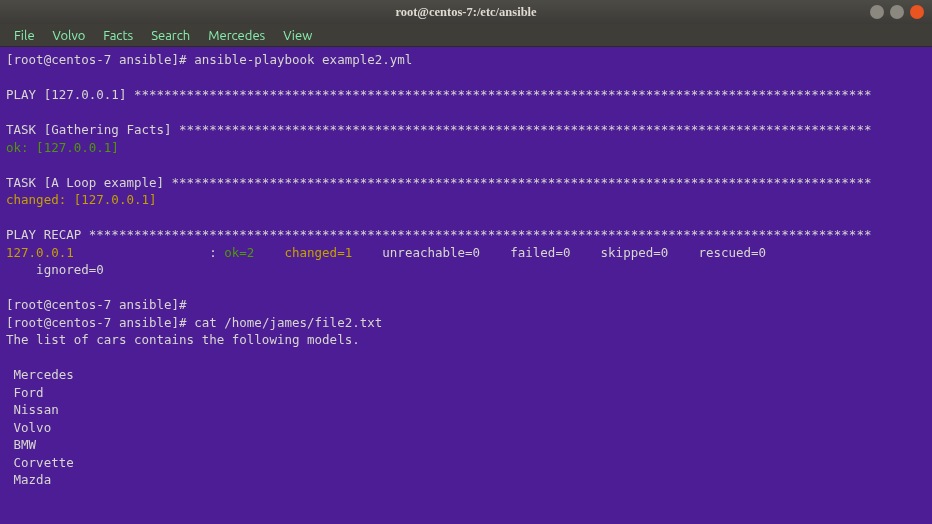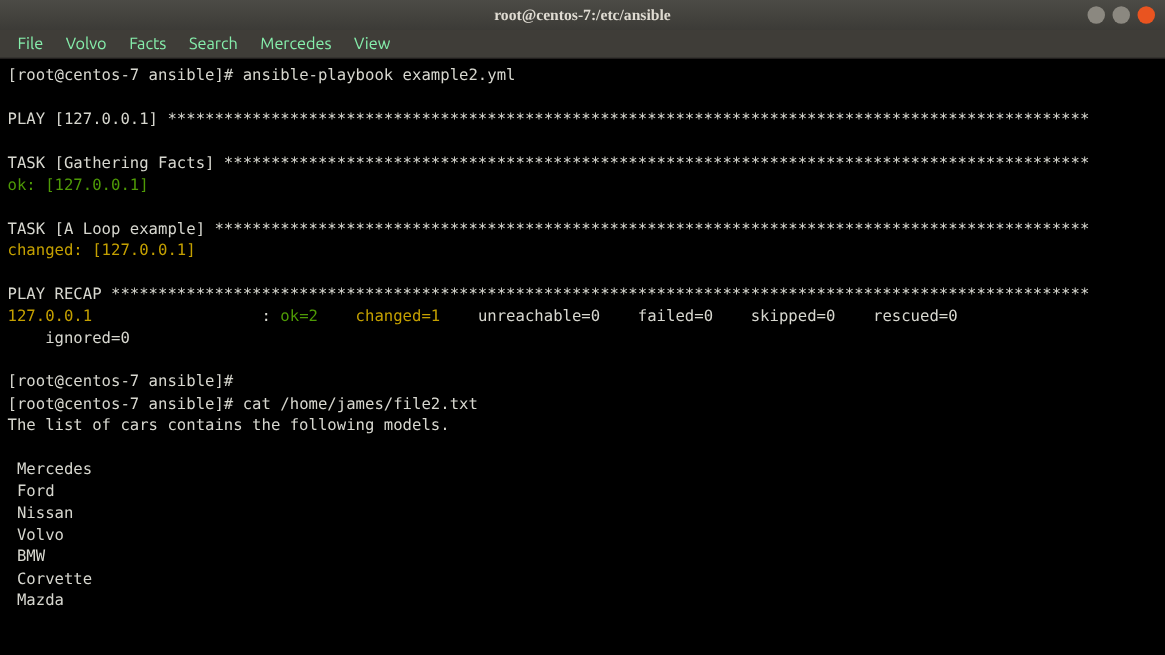--- a/index.html
+++ b/index.html
@@ -43,21 +43,21 @@
   padding: 0 6px;
   gap: 2px;
   color: #86efac;
   font-family: "Ubuntu", "DejaVu Sans", sans-serif;
   font-size: 13px;
   border-bottom: 1px solid #2b2a27;
 }
 .menubar span { padding: 2px 8px; cursor: pointer; }
 .term {
   flex: 1;
-  background: #000000;
+  background: #4c1d95;
   color: #d7d7cf;
   padding: 4px 6px;
   white-space: pre;
   line-height: 1.4;
   overflow: hidden;
 }
 .green { color: #4e9a06; }
 .yellow { color: #c4a000; }
 </style>
 </head>

